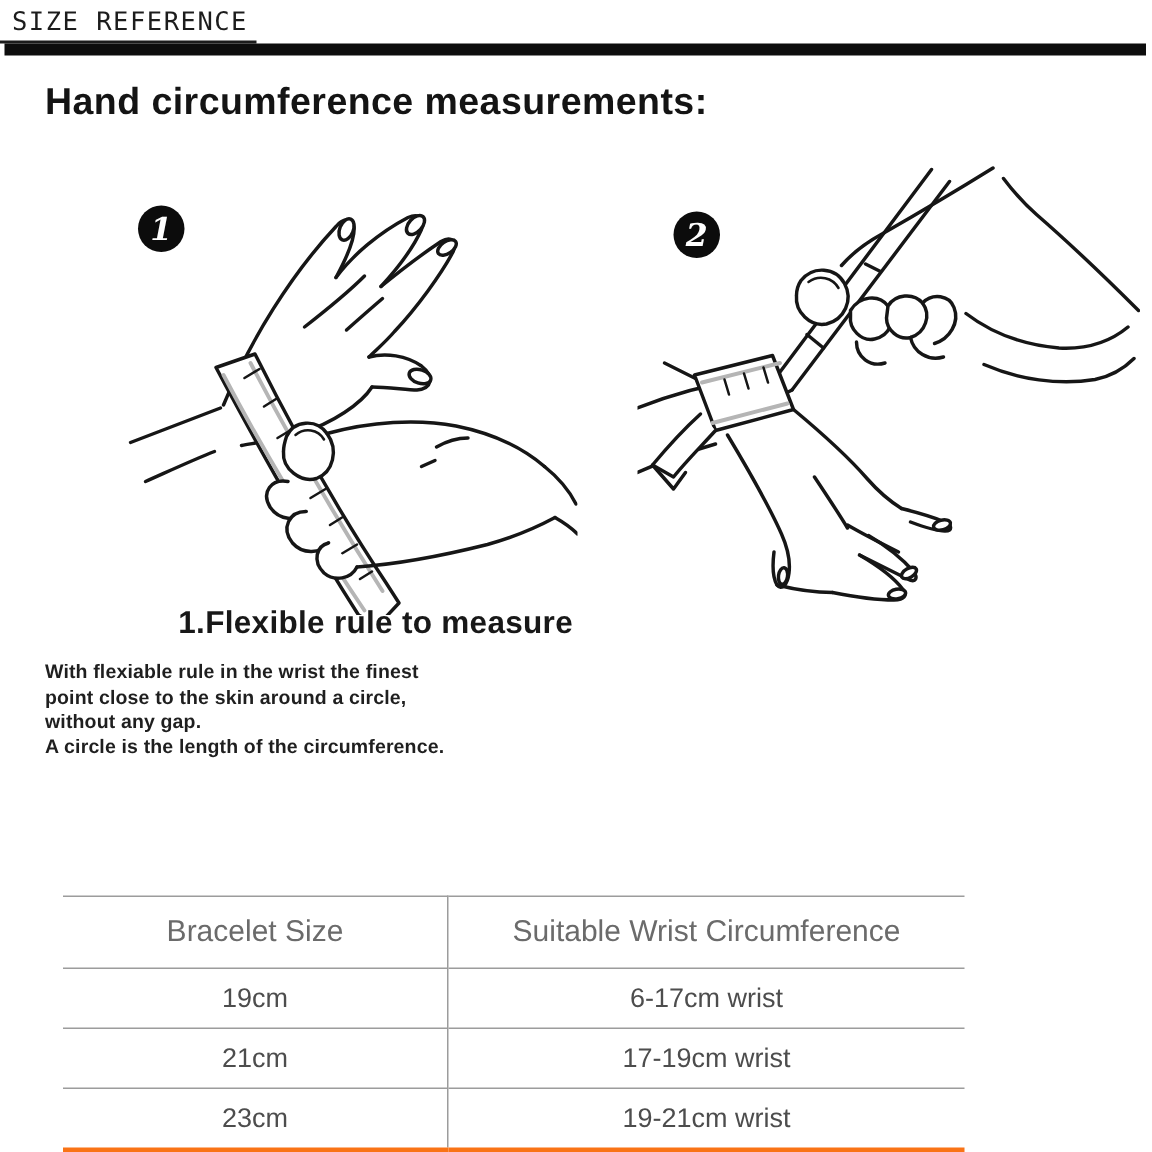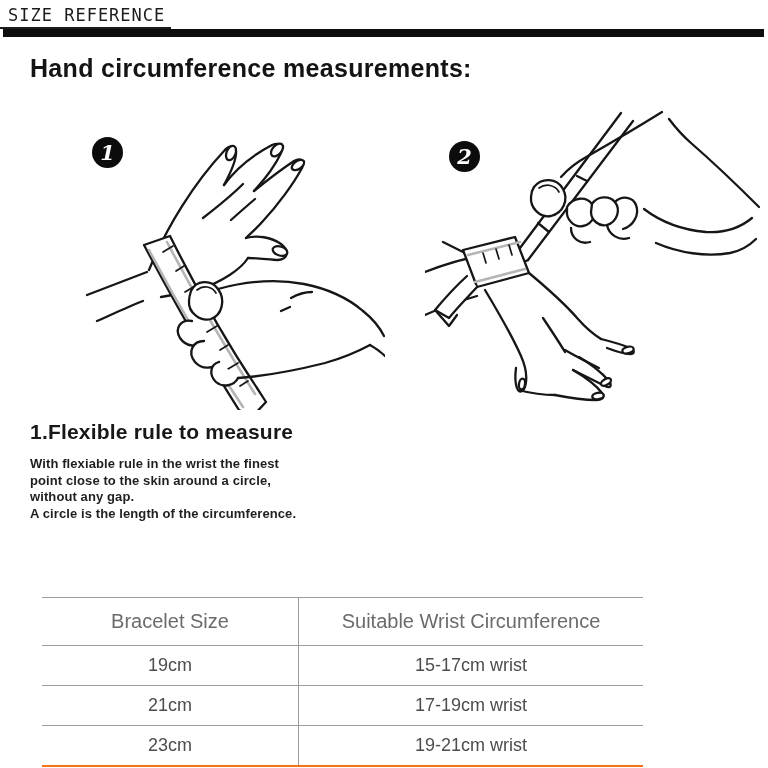--- a/index.html
+++ b/index.html
@@ -24,32 +24,32 @@
   .badge{position:absolute;width:31px;height:31px;border-radius:50%;background:#0c0c0c;
          color:#ffffff;font-family:"DejaVu Serif",serif;font-style:italic;font-weight:700;
          font-size:21px;display:flex;align-items:center;justify-content:center;line-height:1;}
   .badge1{left:7px;top:15px;}
   .badge2{left:24px;top:31px;}
 
   
   .instr{position:absolute;top:404px;}
   .instr-left{left:30px;width:352px;}
   .instr-right{left:400px;width:368px;}
-  .instr h2{margin:16px 0 12px 0;font-size:21px;font-weight:600;letter-spacing:0.2px;color:#181818;}
+  .instr h2{margin:0 0 12px 0;font-size:21px;font-weight:600;letter-spacing:0.2px;color:#181818;text-align:right;}
   .instr p{margin:0;font-size:13px;font-weight:700;line-height:16.6px;letter-spacing:0.1px;
            color:#1f1f1f;white-space:pre-line;}
 
   
   .size-table{position:absolute;left:42px;top:597px;width:601px;border-collapse:collapse;
               table-layout:fixed;text-align:center;}
   .size-table th{height:45px;font-size:20px;font-weight:400;color:#6b6b6b;
                  border-top:1px solid #9c9c9c;}
   .size-table td{height:37px;font-size:18px;font-weight:400;color:#4d4d4d;
                  border-top:1px solid #9c9c9c;}
-  .size-table tbody tr:last-child td{border-bottom:2px solid #f97316;}
+  .size-table tbody tr:last-child td{border-bottom:6px solid #f97316;}
   .size-table th:first-child,.size-table td:first-child{border-right:1px solid #9c9c9c;width:254px;}
 
   .ink{stroke:#161616;fill:none;stroke-width:2.3;stroke-linecap:round;stroke-linejoin:round;}
   .inkfill{stroke:#161616;fill:#ffffff;stroke-width:2.3;stroke-linecap:round;stroke-linejoin:round;}
   .shade{stroke:#b5b5b5;fill:none;stroke-width:2.6;stroke-linecap:round;}
   .tick{stroke:#161616;fill:none;stroke-width:1.7;stroke-linecap:round;}
 </style>
 </head>
 <body>
 
@@ -172,21 +172,21 @@
   <table class="size-table">
     <thead>
       <tr>
         <th>Bracelet Size</th>
         <th>Suitable Wrist Circumference</th>
       </tr>
     </thead>
     <tbody>
       <tr>
         <td>19cm</td>
-        <td>15-17cm wrist</td>
+        <td>6-17cm wrist</td>
       </tr>
       <tr>
         <td>21cm</td>
         <td>17-19cm wrist</td>
       </tr>
       <tr>
         <td>23cm</td>
         <td>19-21cm wrist</td>
       </tr>
     </tbody>

